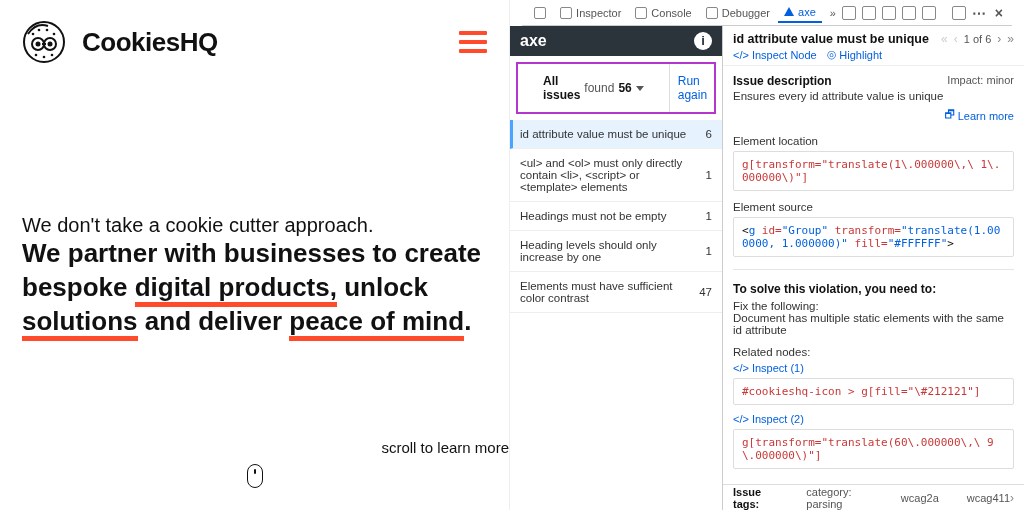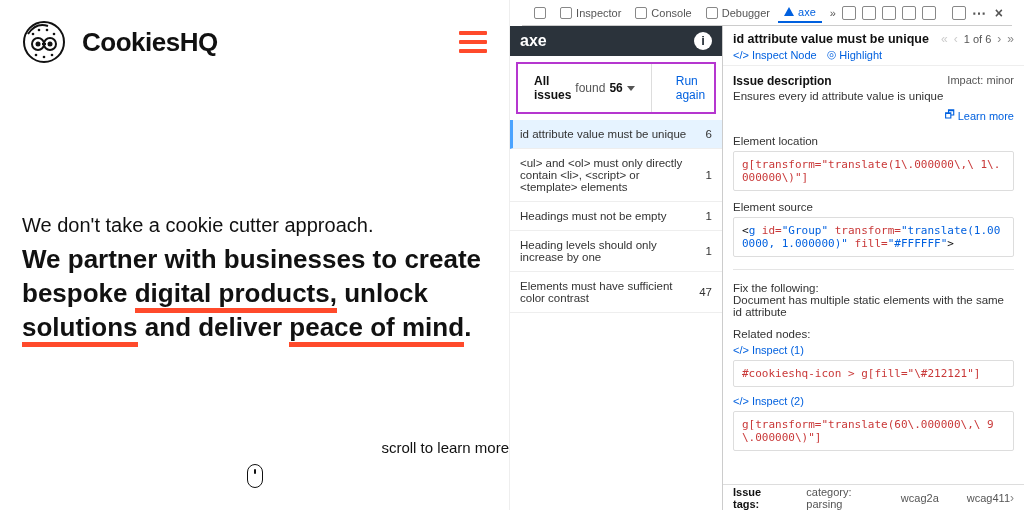--- a/index.html
+++ b/index.html
@@ -8,21 +8,21 @@
   
   .site { width: 510px; height: 100%; position: relative; padding: 20px 22px; border-right: 1px solid #eee;}
   .site-header { display:flex; align-items:center; justify-content:space-between; }
   .logo { display:flex; align-items:center; gap:16px; }
   .logo-mark { width:44px; height:44px; }
   .logo-text { font-size:26px; font-weight:800; letter-spacing:-.5px; color:#111;}
   .hamburger { display:flex; flex-direction:column; gap:5px; cursor:pointer;}
   .hamburger span { width:28px; height:4px; background:#ff4a2b; border-radius:1px;}
   .hero { margin-top: 150px; }
   .hero-sub { font-size: 20px; color:#111; font-weight:400;}
-  .hero-main { font-size: 26px; font-weight:900; line-height:1.3; margin-top:6px; color:#111;}
+  .hero-main { font-size: 26px; font-weight:900; line-height:1.3; color:#111;}
   .ul-red { border-bottom: 5px solid #ff4a2b; padding-bottom:0px; }
   .scroll-wrap { position:absolute; bottom:22px; left:0; width:100%; text-align:right;}
   .scroll-text { font-size:15px; color:#111;}
   .mouse { width:16px; height:24px; border:1.5px solid #111; border-radius:10px; margin:8px auto 0; position:relative;}
   .mouse:after { content:""; width:2px; height:5px; background:#111; position:absolute; top:4px; left:50%; transform:translateX(-50%); border-radius:1px;}
 
   
   .devtools { flex:1; display:flex; flex-direction:column; height:100%; font-size:12px; color:#0c0c0d;align-items:center;}
   .dt-top { height:26px; border-bottom:1px solid #ccc; display:flex; align-items:center; justify-content:space-between; padding:0 6px;}
   .dt-tabs { display:flex; align-items:center; gap:2px; }
@@ -30,24 +30,24 @@
   .dt-tab.active { color:#0060df; border-bottom:2px solid #0060df;}
   .dt-right-icons { display:flex; gap:6px; align-items:center;}
   .dt-icn { width:14px; height:14px; border:1px solid #888; border-radius:2px; }
   .dt-icn.plain { border:0; font-weight:bold; font-size:14px; line-height:14px; text-align:center; color:#555;}
   .dt-body { flex:1; display:flex; min-height:0;}
   
   .axe-left { width:213px; border-right:1px solid #ccc; display:flex; flex-direction:column;}
   .axe-header { background:#2b333b; color:#fff; height:30px; display:flex; align-items:center; justify-content:space-between; padding:0 10px; font-size:16px; font-weight:700;}
   .axe-info { width:18px; height:18px; border-radius:50%; background:#fff; color:#2b333b; text-align:center; font-weight:900; line-height:18px; font-size:13px;}
   .axe-summary { display:flex; border:2px solid #b536cf; margin:6px; }
-  .axe-summary-left { flex:1; padding:10px 16px; font-size:12px; color:#555; display:flex; align-items:center; gap:4px;}
+  .axe-summary-left { flex:1; padding:10px 25px; font-size:12px; color:#555; display:flex; align-items:center; gap:4px;}
   .axe-summary-left b { color:#111; }
   .caret { width:0;height:0;border-left:4px solid transparent;border-right:4px solid transparent;border-top:5px solid #555;}
-  .axe-run { padding:10px 24px; color:#0060df; font-size:12px; border-left:1px solid #ddd;}
+  .axe-run { padding:10px 8px; color:#0060df; font-size:12px; border-left:1px solid #ddd;}
   .issue-list { }
   .issue-row { display:flex; justify-content:space-between; padding:8px 10px; border-bottom:1px solid #eee; font-size:11.5px; color:#333; cursor:pointer; gap:8px; align-items:center;}
   .issue-row.active { background:#e6f3ff; border-left:3px solid #4aa3ff; padding-left:7px;}
   .issue-row .cnt { color:#333; font-weight:400; }
   
   .axe-right { flex:1; display:flex; flex-direction:column; min-width:0;}
   .det-head { padding:6px 10px 4px; border-bottom:1px solid #eee; display:flex; justify-content:space-between; align-items:flex-start; gap:8px;}
   .det-title { font-weight:700; font-size:12.5px; color:#111;}
   .det-links { display:flex; gap:10px; margin-top:2px;}
   .lk { color:#0060df; font-size:11px; display:flex; align-items:center; gap:3px; cursor:pointer;}
@@ -232,20 +232,21 @@
           </div>
 
           <div class="label">Element location</div>
           <div class="codebox"><span class="c-red">g[transform="translate(1\.000000\,\ 1\.000000\)"]</span></div>
 
           <div class="label">Element source</div>
           <div class="codebox"><span>&lt;</span><span class="c-tag">g</span><span class="c-attr"> id=</span><span class="c-str">"Group"</span><span class="c-attr"> transform=</span><span class="c-str">"translate(1.000000, 1.000000)"</span><span class="c-attr"> fill=</span><span class="c-str">"#FFFFFF"</span><span>&gt;</span></div>
 
           <hr class="sep">
 
+          <div class="sec-title">To solve this violation, you need to:</div>
           <div class="label" style="margin-top:4px">Fix the following:</div>
           <div class="sec-sub">Document has multiple static elements with the same id attribute</div>
           <div class="label">Related nodes:</div>
 
           <div class="lk" style="margin-top:4px">
               <span>&lt;/&gt;</span>
               <span>Inspect (1)</span>
             </div>
           <div class="codebox"><span class="c-red">#cookieshq-icon &gt; g[fill="\#212121"]</span></div>
 

